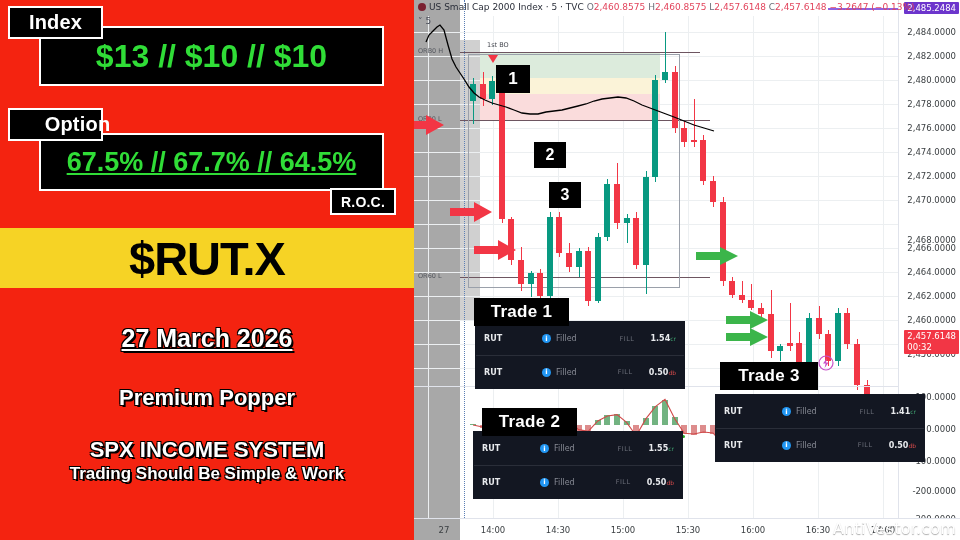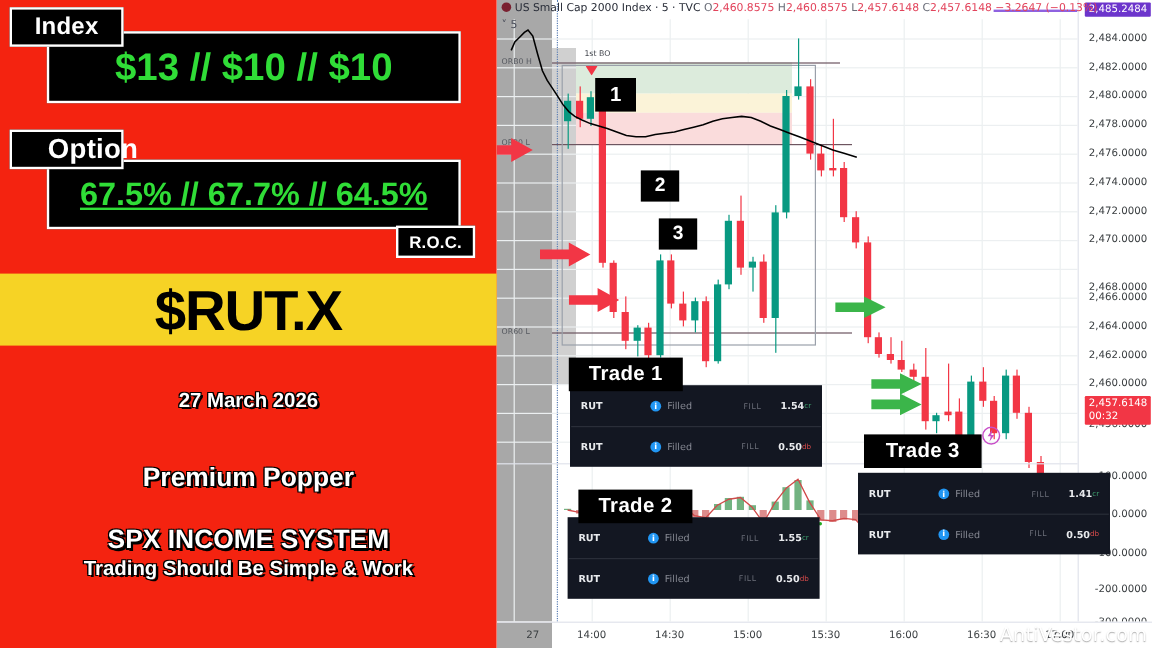--- a/index.html
+++ b/index.html
@@ -39,21 +39,21 @@
   .val-box span {
     color: #30dd37;
     font-weight: 700;
     white-space: nowrap;
   }
 
   #tag-index { left: 8px; top: 6px; width: 95px; height: 33px; font-size: 20px; }
   #box-index { left: 39px; top: 26px; width: 345px; height: 60px; }
   #box-index span { font-size: 32px; }
 
-  #tag-option { left: 8px; top: 108px; width: 95px; height: 33px; font-size: 23px; padding-left: 44px; }
+  #tag-option { left: 8px; top: 108px; width: 95px; height: 33px; font-size: 20px; padding-left: 44px; }
   #box-option { left: 39px; top: 133px; width: 345px; height: 58px; }
   #box-option span { font-size: 27px; text-decoration: underline; }
 
   #tag-roc { left: 330px; top: 188px; width: 66px; height: 27px; font-size: 14px; }
 
   .yellow-band {
     position: absolute; left: 0; top: 228px; width: 414px; height: 60px;
     background: #f6d325;
     display: flex; align-items: center; justify-content: center;
     z-index: 2;
@@ -61,21 +61,21 @@
   .yellow-band span {
     color: #000; font-size: 47px; font-weight: 700; letter-spacing: -1px;
   }
 
   .lp-text {
     position: absolute; width: 414px; text-align: center;
     color: #ffffff; font-weight: 700;
     text-shadow: 2px 2px 0 #000, -1px -1px 0 #000, 1px -1px 0 #000, -1px 1px 0 #000;
     z-index: 2;
   }
-  #lp-date     { top: 324px; font-size: 17px; }
+  #lp-date     { top: 324px; font-size: 25px; text-decoration: underline; }
   #lp-sub      { top: 385px; font-size: 22px; }
   #lp-system   { top: 437px; font-size: 22px; }
   #lp-tagline  { top: 464px; font-size: 17px; }
 
   
   .chart-panel {
     position: absolute; left: 414px; top: 0;
     width: 546px; height: 540px;
     background: #ffffff;
     overflow: hidden;

